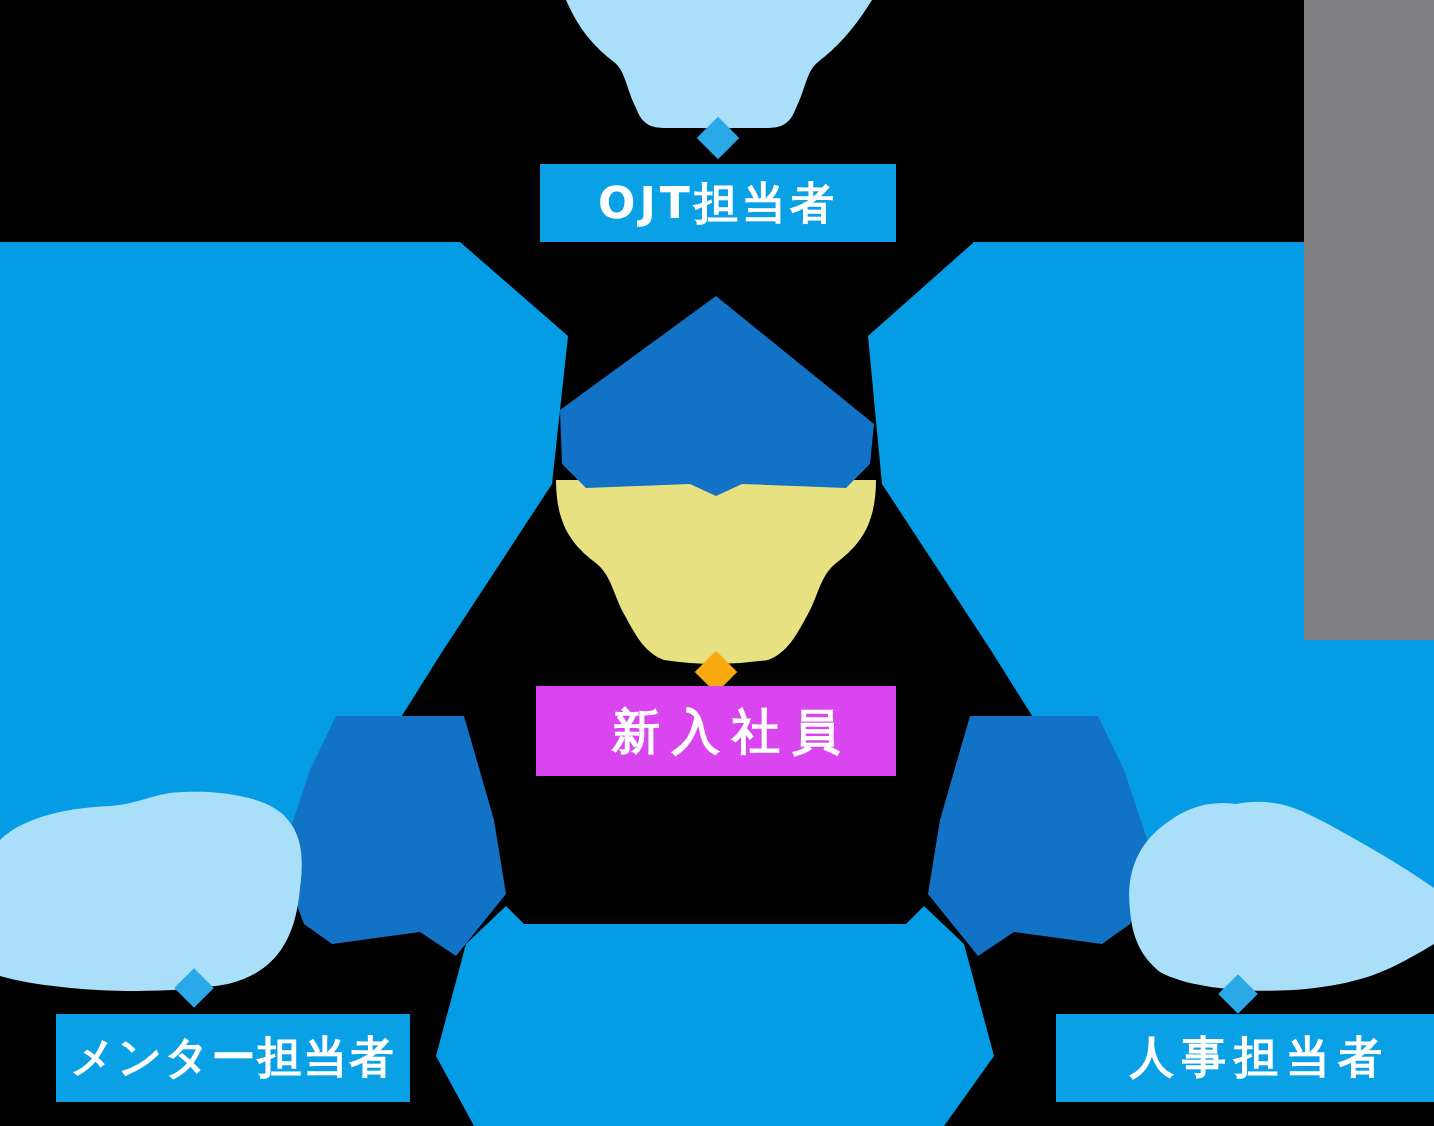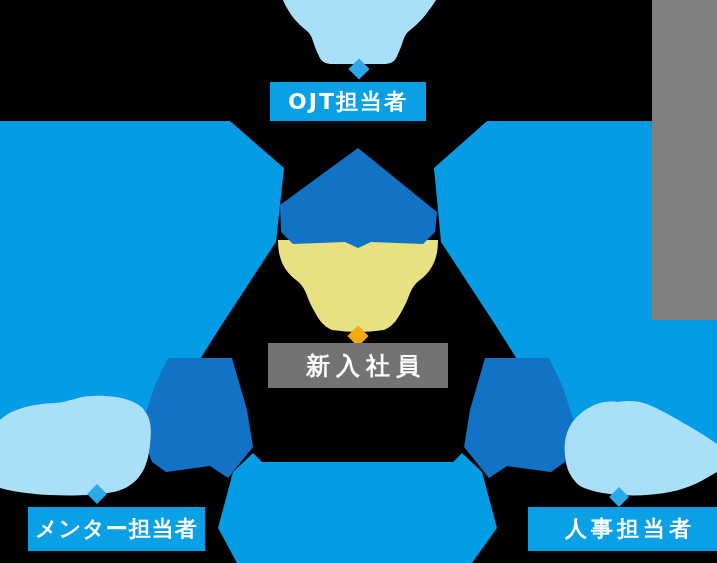--- a/index.html
+++ b/index.html
@@ -8,22 +8,22 @@
     background:#000;
     font-family:"DejaVu Sans","Liberation Sans",sans-serif;
   }
   #shapes{position:absolute;left:0;top:0;}
   .label{
     position:absolute;display:flex;align-items:center;justify-content:center;
     color:#fff;font-weight:bold;font-size:22px;letter-spacing:2px;
     white-space:nowrap;box-sizing:border-box;
   }
   .label-blue{background:#09A0E6;}
-  .label-orange{background:#737373;padding-left:16px;}
-  #label-ojt   {left:270px;top:82px; width:156px;height:39px;}
+  .label-orange{background:#d946ef;padding-left:16px;}
+  #label-ojt   {left:270px;top:82px; width:178px;height:39px;}
   #label-new   {left:268px;top:343px;width:180px;height:45px;font-size:24px;letter-spacing:6px;}
   #label-mentor{left:12px; top:507px;width:177px;height:44px;letter-spacing:1px;margin-left:16px;}
   #label-hr    {left:528px;top:507px;width:204px;height:44px;letter-spacing:4px;}
 </style>
 </head>
 <body>
 
 <div id="stage">
 
   <svg id="shapes" width="717" height="563" viewBox="0 0 717 563">

